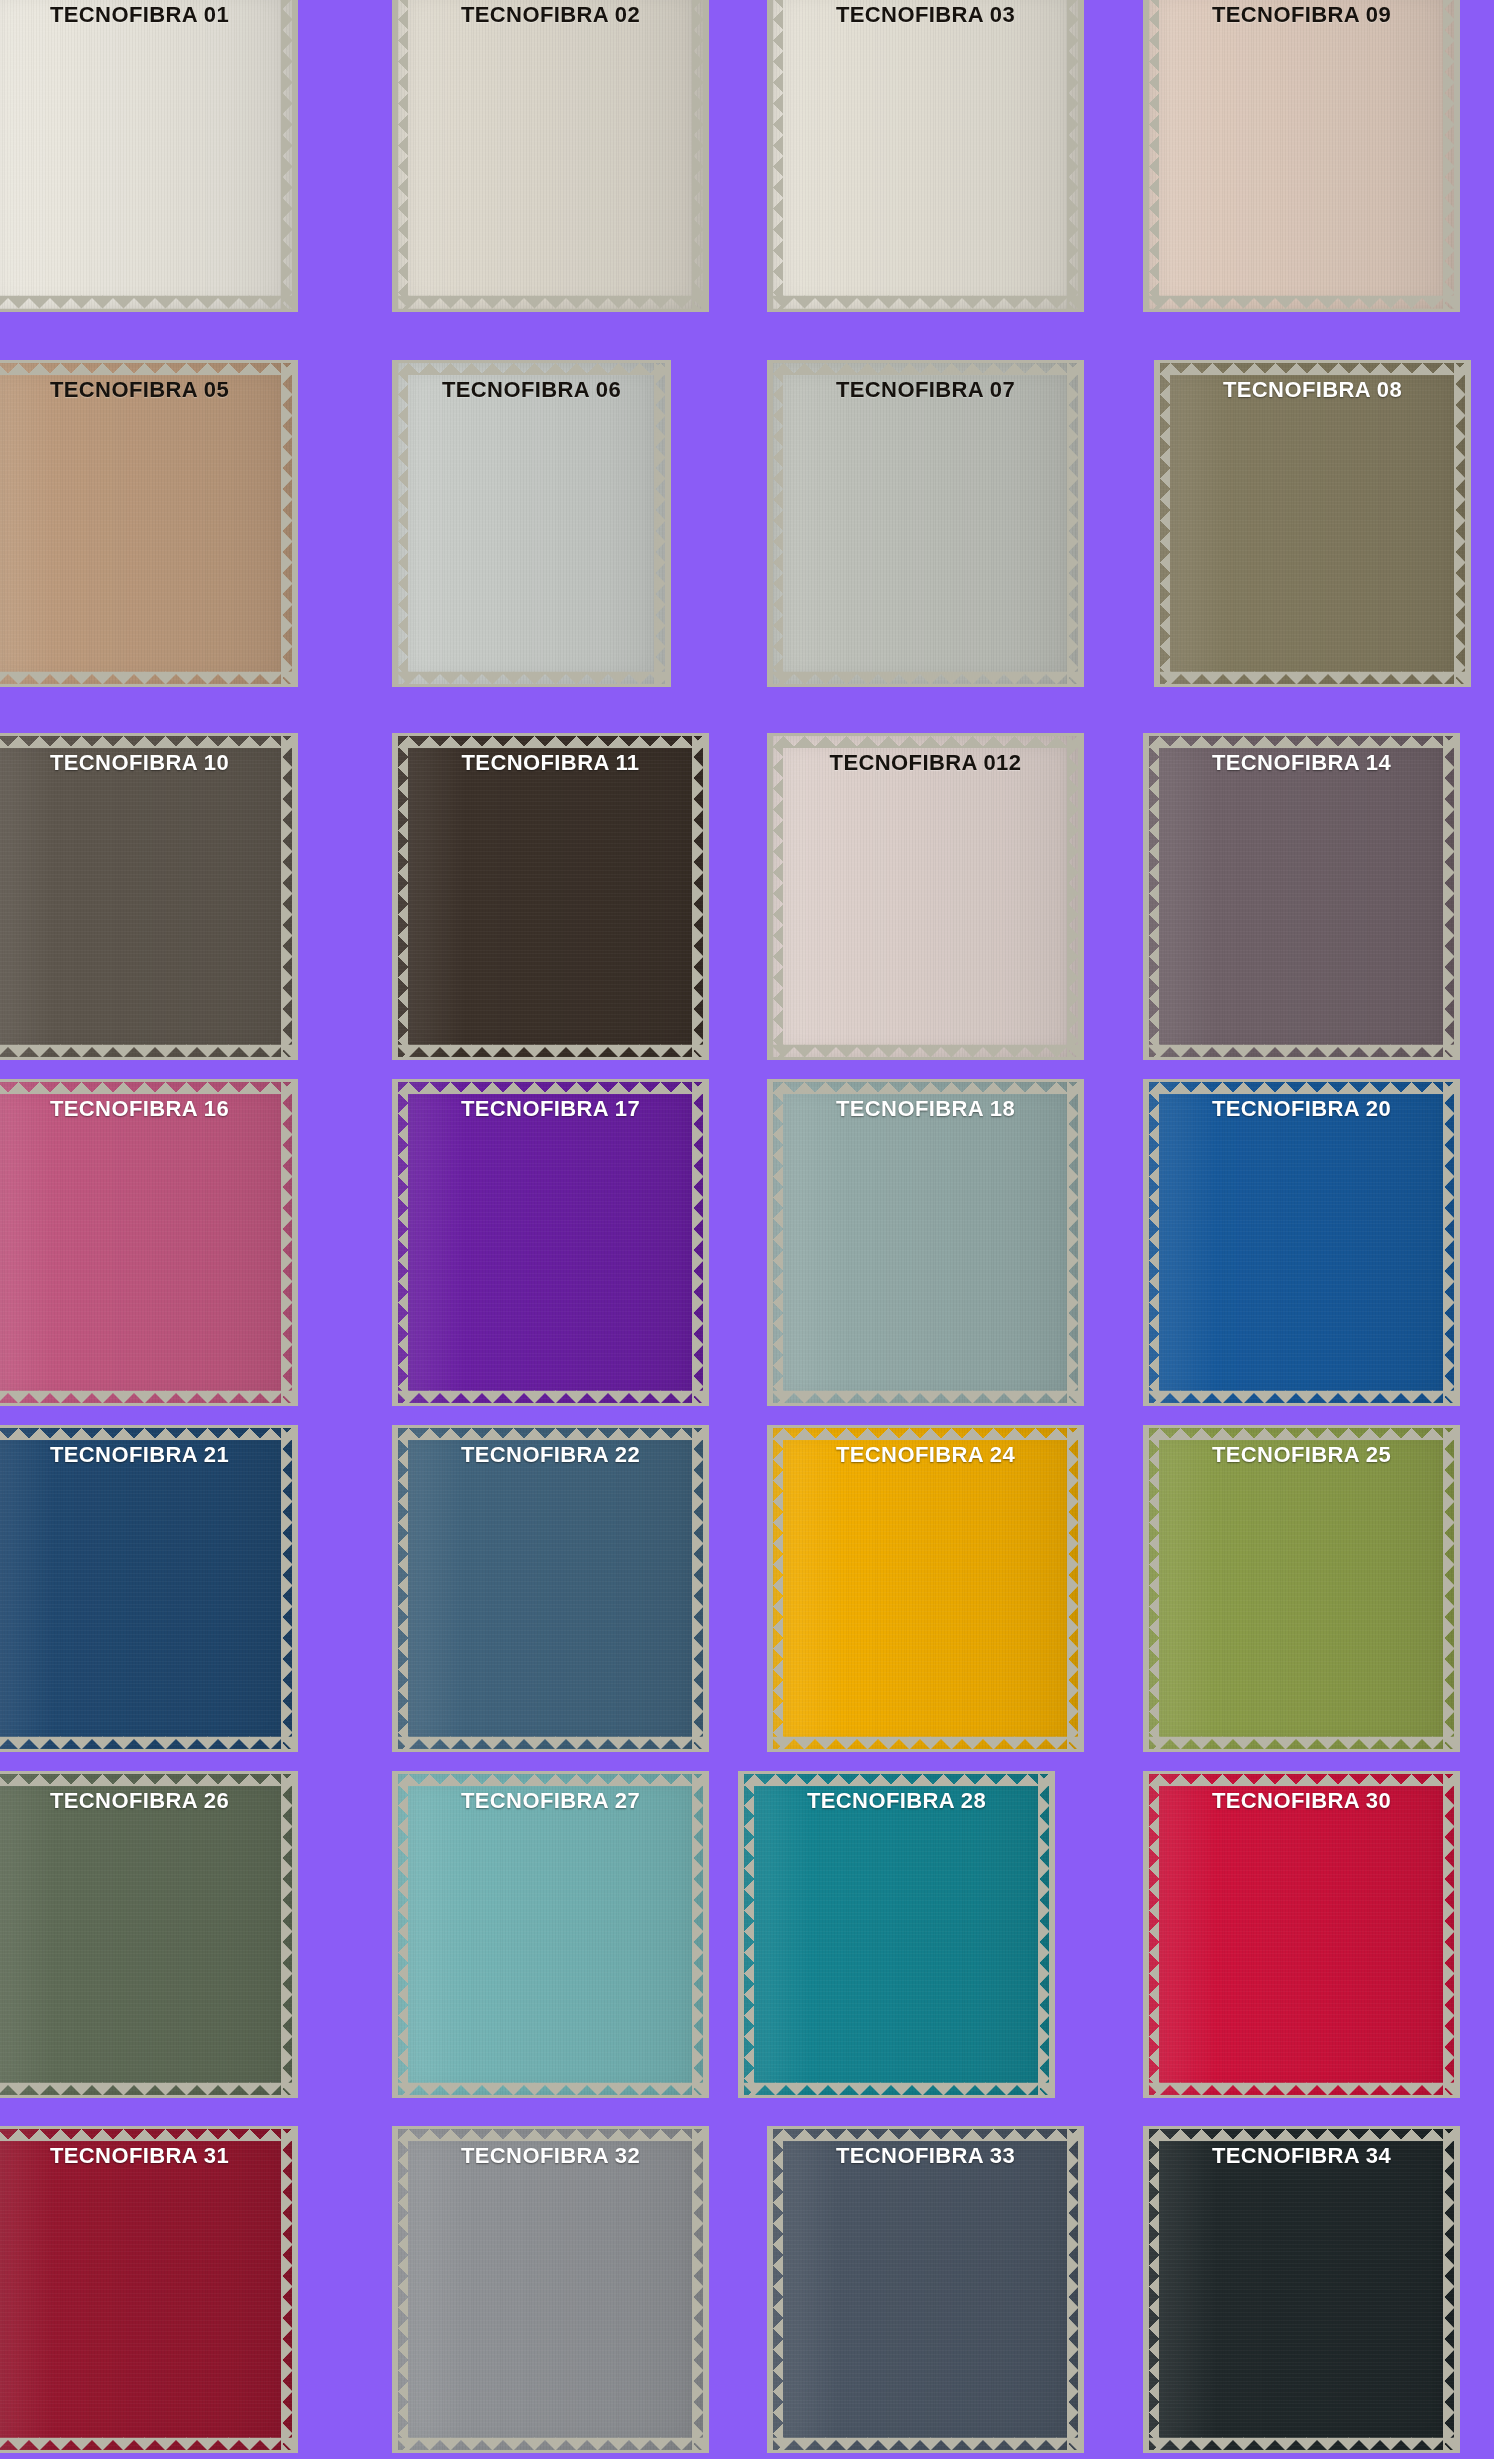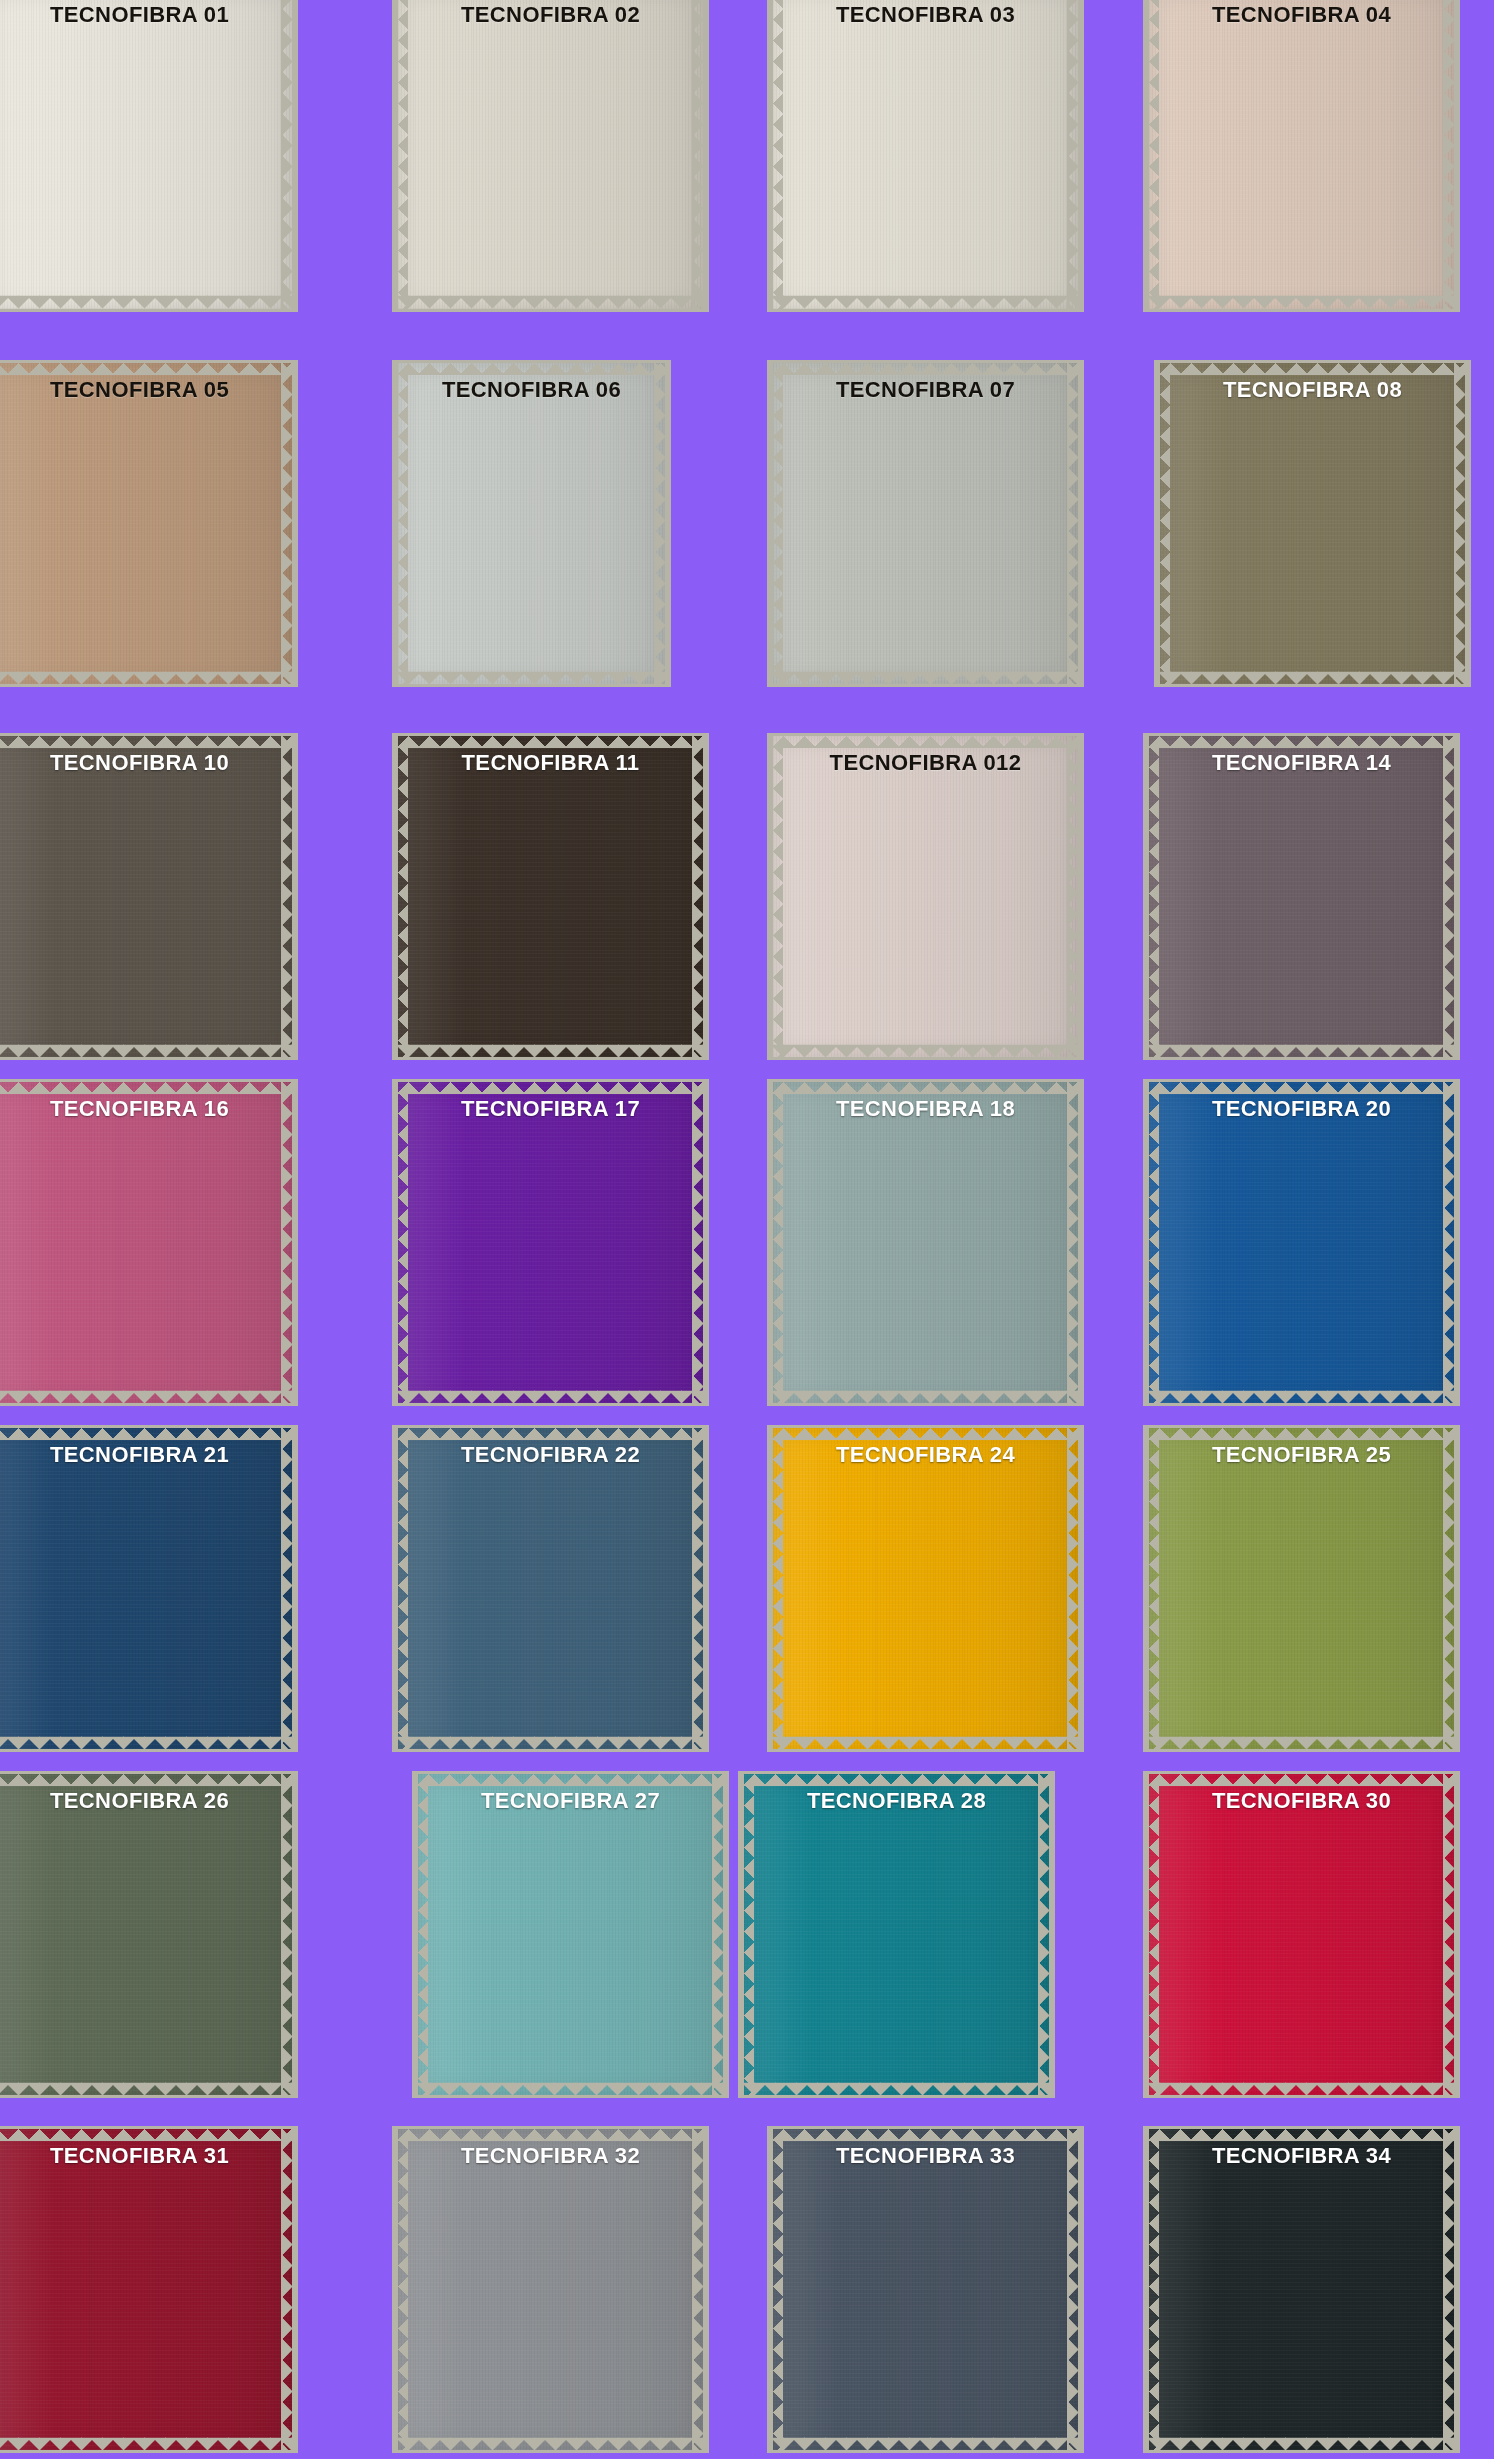--- a/index.html
+++ b/index.html
@@ -131,21 +131,21 @@
       </div>
       <div class="swatch-label dark">TECNOFIBRA 03</div>
     </div>
     <div class="swatch" style="left: 1143px; top: -15.4px; width: 317px; height: 327px;">
       <div class="backing" style="background: rgb(182, 180, 166);"></div>
       <div class="fabric" style="background: rgb(221, 201, 187);">
         <div class="weave"></div>
         <div class="fabric-shadow"></div>
         <div class="pink-bottom"></div>
       </div>
-      <div class="swatch-label dark">TECNOFIBRA 04</div>
+      <div class="swatch-label dark">TECNOFIBRA 09</div>
     </div>
     <div class="swatch" style="left: -19px; top: 360px; width: 317px; height: 327px;">
       <div class="backing" style="background: rgb(182, 180, 166);"></div>
       <div class="fabric" style="background: rgb(188, 154, 124);">
         <div class="weave"></div>
         <div class="fabric-shadow"></div>
         <div class="pink-top"></div>
         <div class="pink-bottom"></div>
       </div>
       <div class="swatch-label dark">TECNOFIBRA 05</div>
@@ -303,21 +303,21 @@
     <div class="swatch" style="left: -19px; top: 1771px; width: 317px; height: 327px;">
       <div class="backing" style="background: rgb(182, 180, 166);"></div>
       <div class="fabric" style="background: rgb(94, 107, 86);">
         <div class="weave"></div>
         <div class="fabric-shadow"></div>
         <div class="pink-top"></div>
         <div class="pink-bottom"></div>
       </div>
       <div class="swatch-label light">TECNOFIBRA 26</div>
     </div>
-    <div class="swatch" style="left: 392px; top: 1771px; width: 317px; height: 327px; margin-left: 20px;">
+    <div class="swatch" style="left: 392px; top: 1771px; width: 317px; height: 327px;">
       <div class="backing" style="background: rgb(182, 180, 166);"></div>
       <div class="fabric" style="background: rgb(116, 180, 181);">
         <div class="weave"></div>
         <div class="fabric-shadow"></div>
         <div class="pink-top"></div>
         <div class="pink-bottom"></div>
       </div>
       <div class="swatch-label light">TECNOFIBRA 27</div>
     </div>
     <div class="swatch" style="left: 738px; top: 1771px; width: 317px; height: 327px;">

